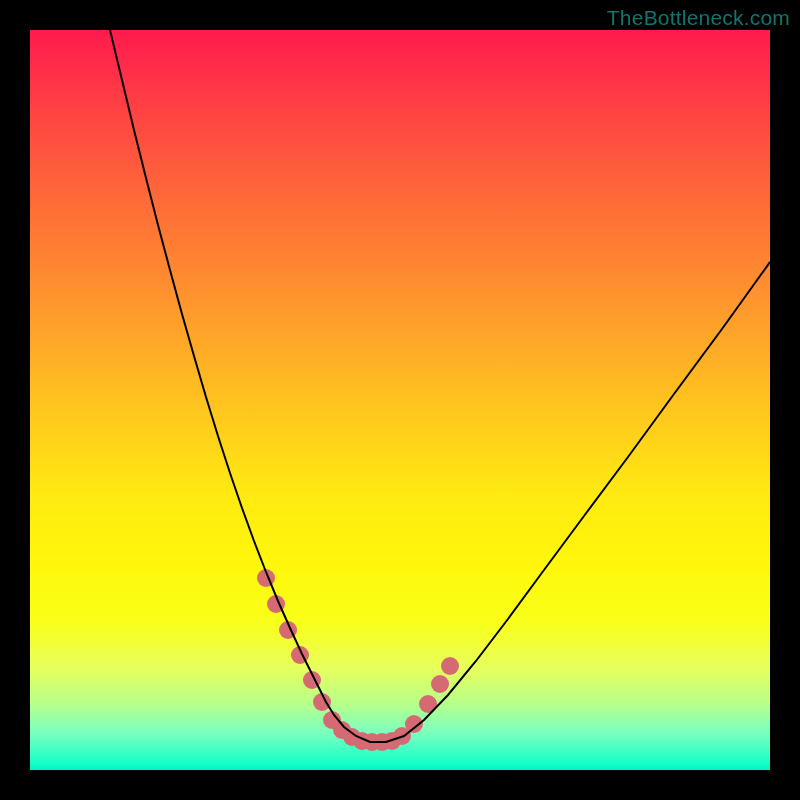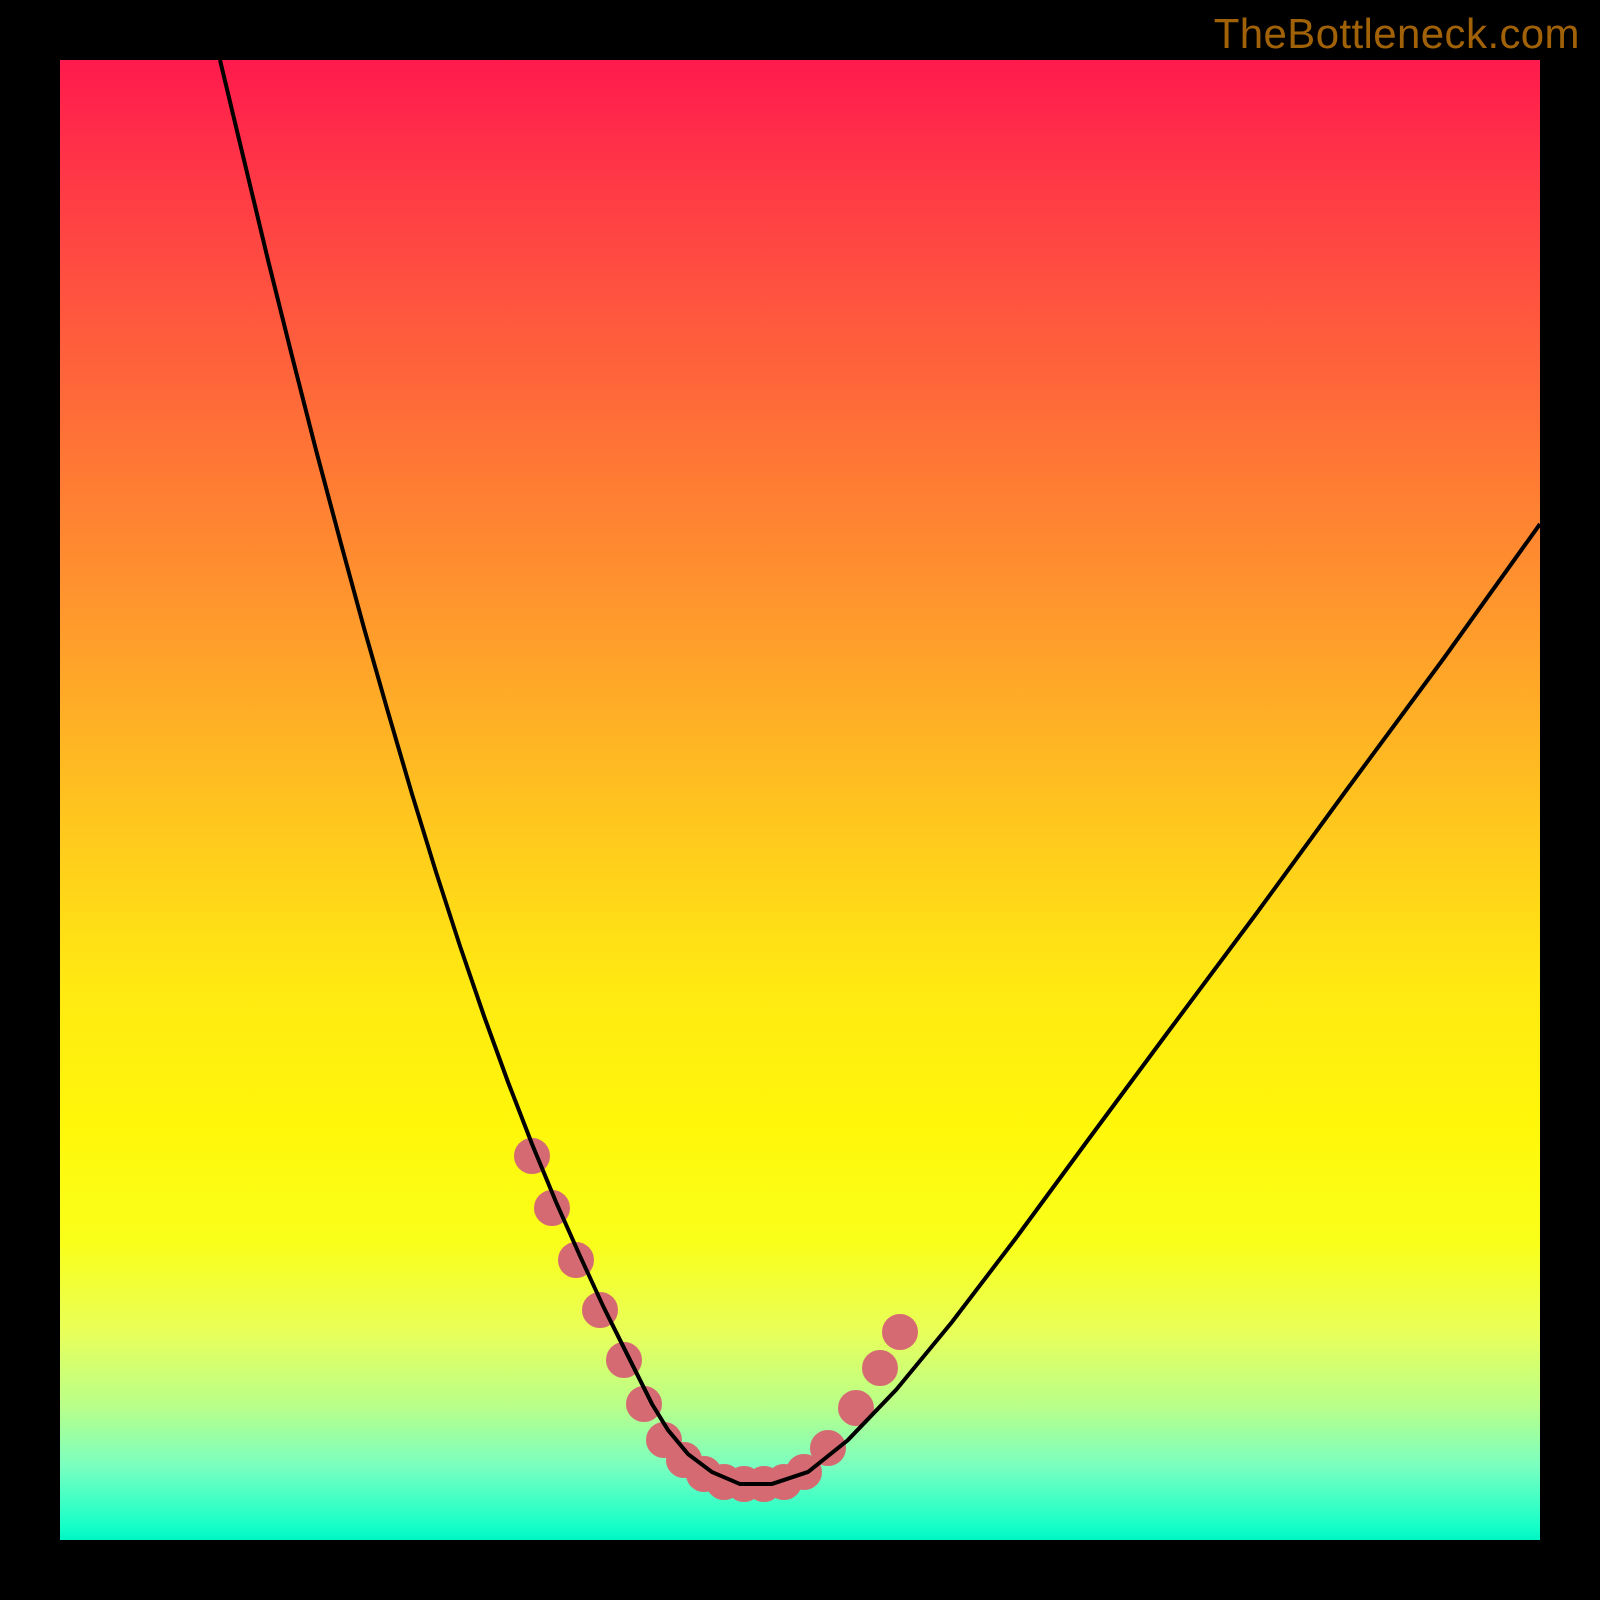--- a/index.html
+++ b/index.html
@@ -31,21 +31,21 @@
       #b8ff8a 91%,
       #7affc0 95%,
       #18ffc8 99%,
       #00f5c4 100%
     );
   }
   .watermark {
     position: absolute;
     top: 6px;
     right: 10px;
-    color: #a16207;
+    color: #0f766e;
     font-size: 21px;
     font-weight: 500;
     letter-spacing: 0.2px;
   }
   svg.plot {
     position: absolute;
     left: 0;
     top: 0;
     width: 740px;
     height: 740px;

